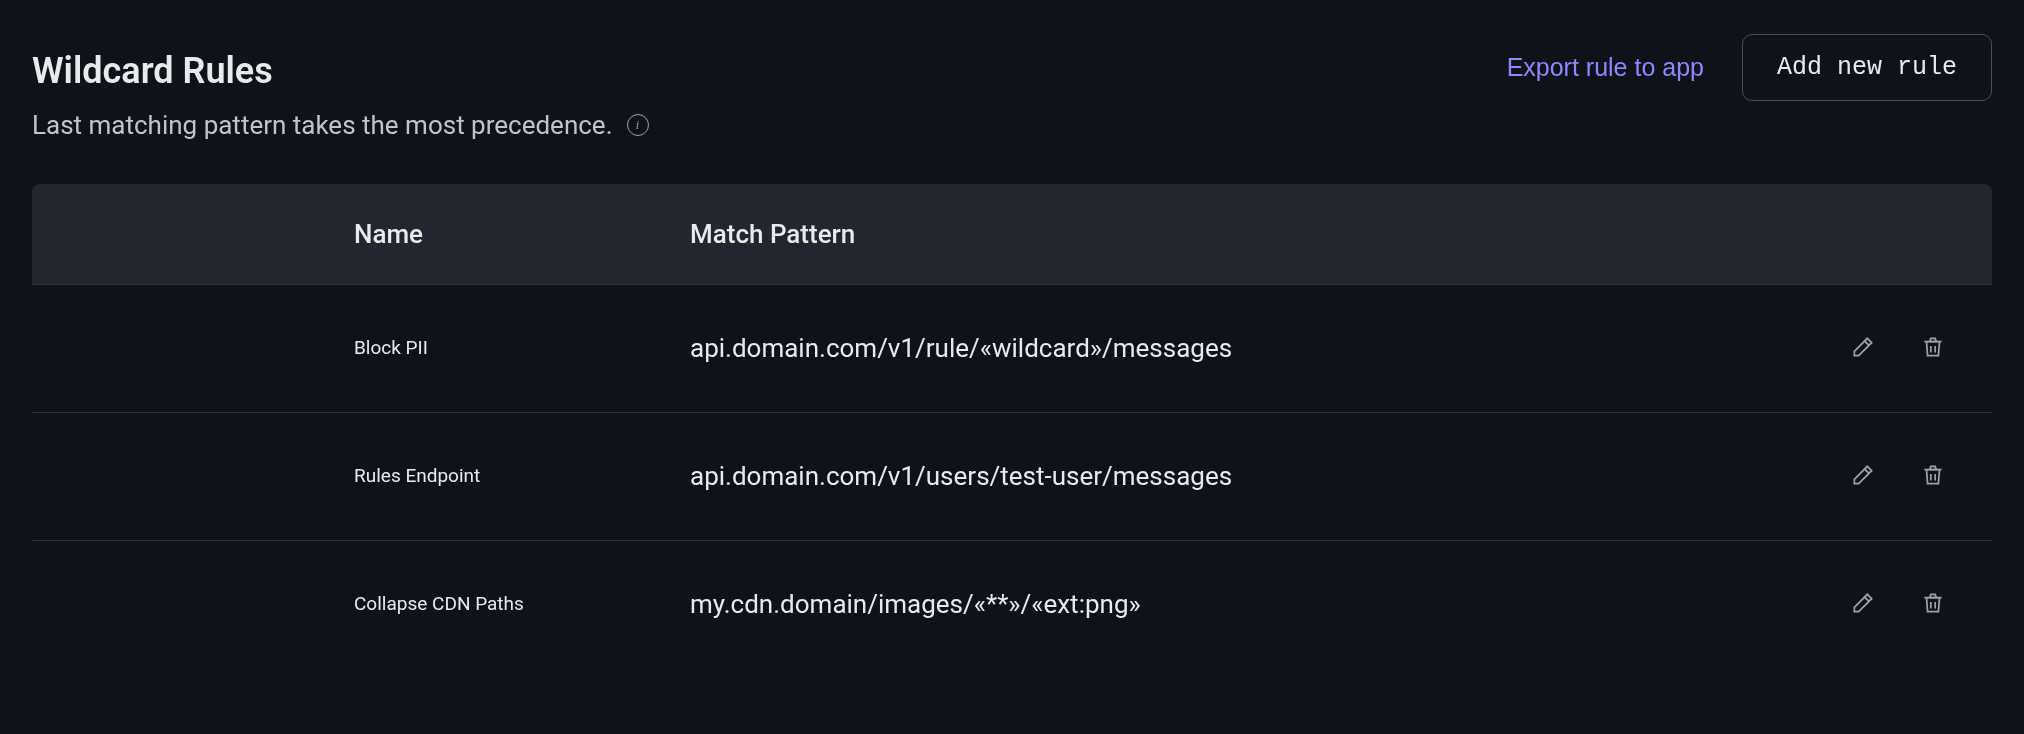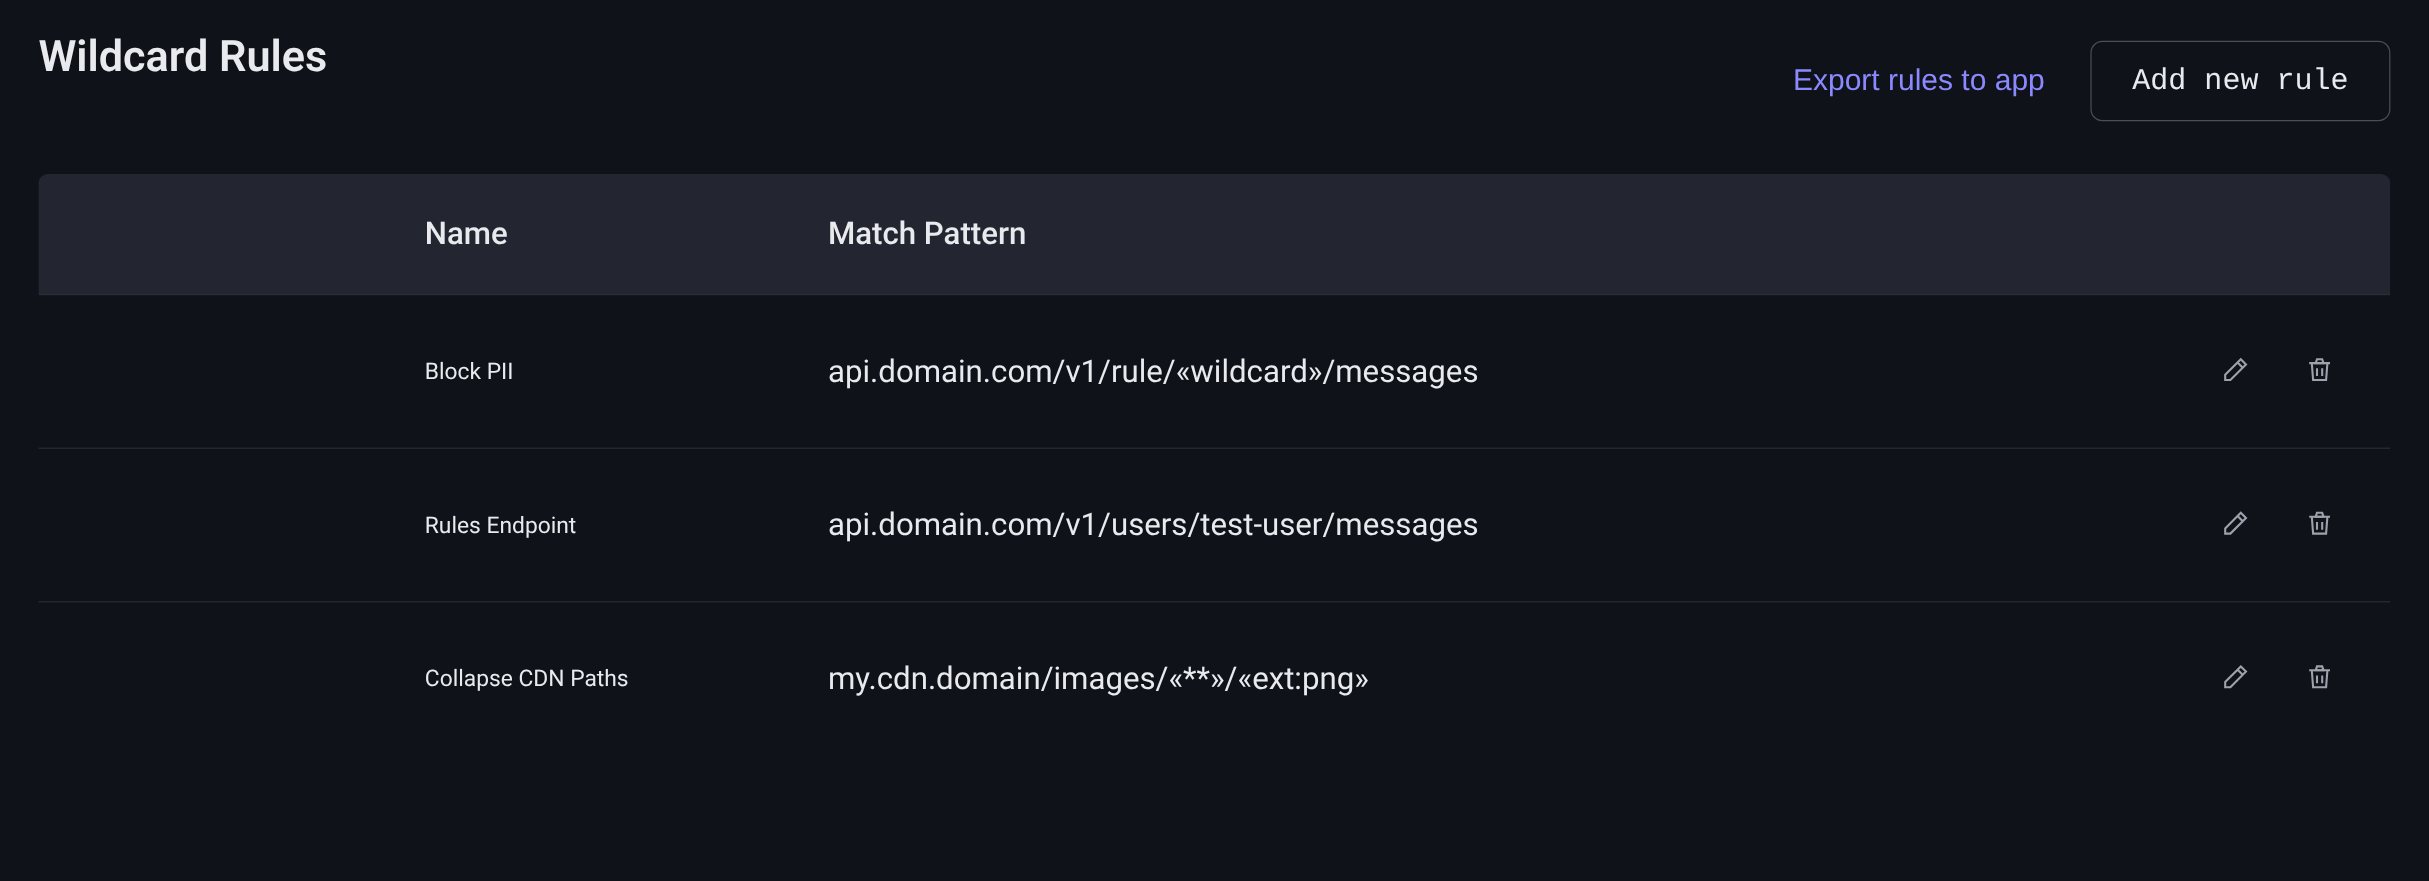--- a/index.html
+++ b/index.html
@@ -35,20 +35,21 @@
   .header-left{
     display:flex;
     flex-direction:column;
     gap:18px;
   }
   .title{
     font-size:36px;
     font-weight:600;
     line-height:1.1;
     color:var(--text);
+    margin-top:24px;
   }
   .subtitle{
     display:flex;
     align-items:center;
     gap:14px;
     font-size:26px;
     color:var(--text-dim);
     font-weight:400;
   }
   .info-circle{
@@ -148,23 +149,27 @@
   .icon-btn svg{ width:26px;height:26px;stroke:currentColor;fill:none;stroke-width:1.6; }
 </style>
 </head>
 <body>
 
 <div class="page">
 
   <div class="header">
     <div class="header-left">
       <div class="title">Wildcard Rules</div>
+      <div class="subtitle">
+        <span>Last matching pattern takes the most precedence.</span>
+        <span class="info-circle">i</span>
+      </div>
     </div>
     <div class="header-actions">
-      <button class="link-btn">Export rules to app</button>
+      <button class="link-btn">Export rule to app</button>
       <button class="outline-btn">Add new rule</button>
     </div>
   </div>
 
   <div class="rules-panel">
 
     <div class="rules-head">
       <div class="lead-spacer"></div>
       <div class="col">Name</div>
       <div class="col">Match Pattern</div>

